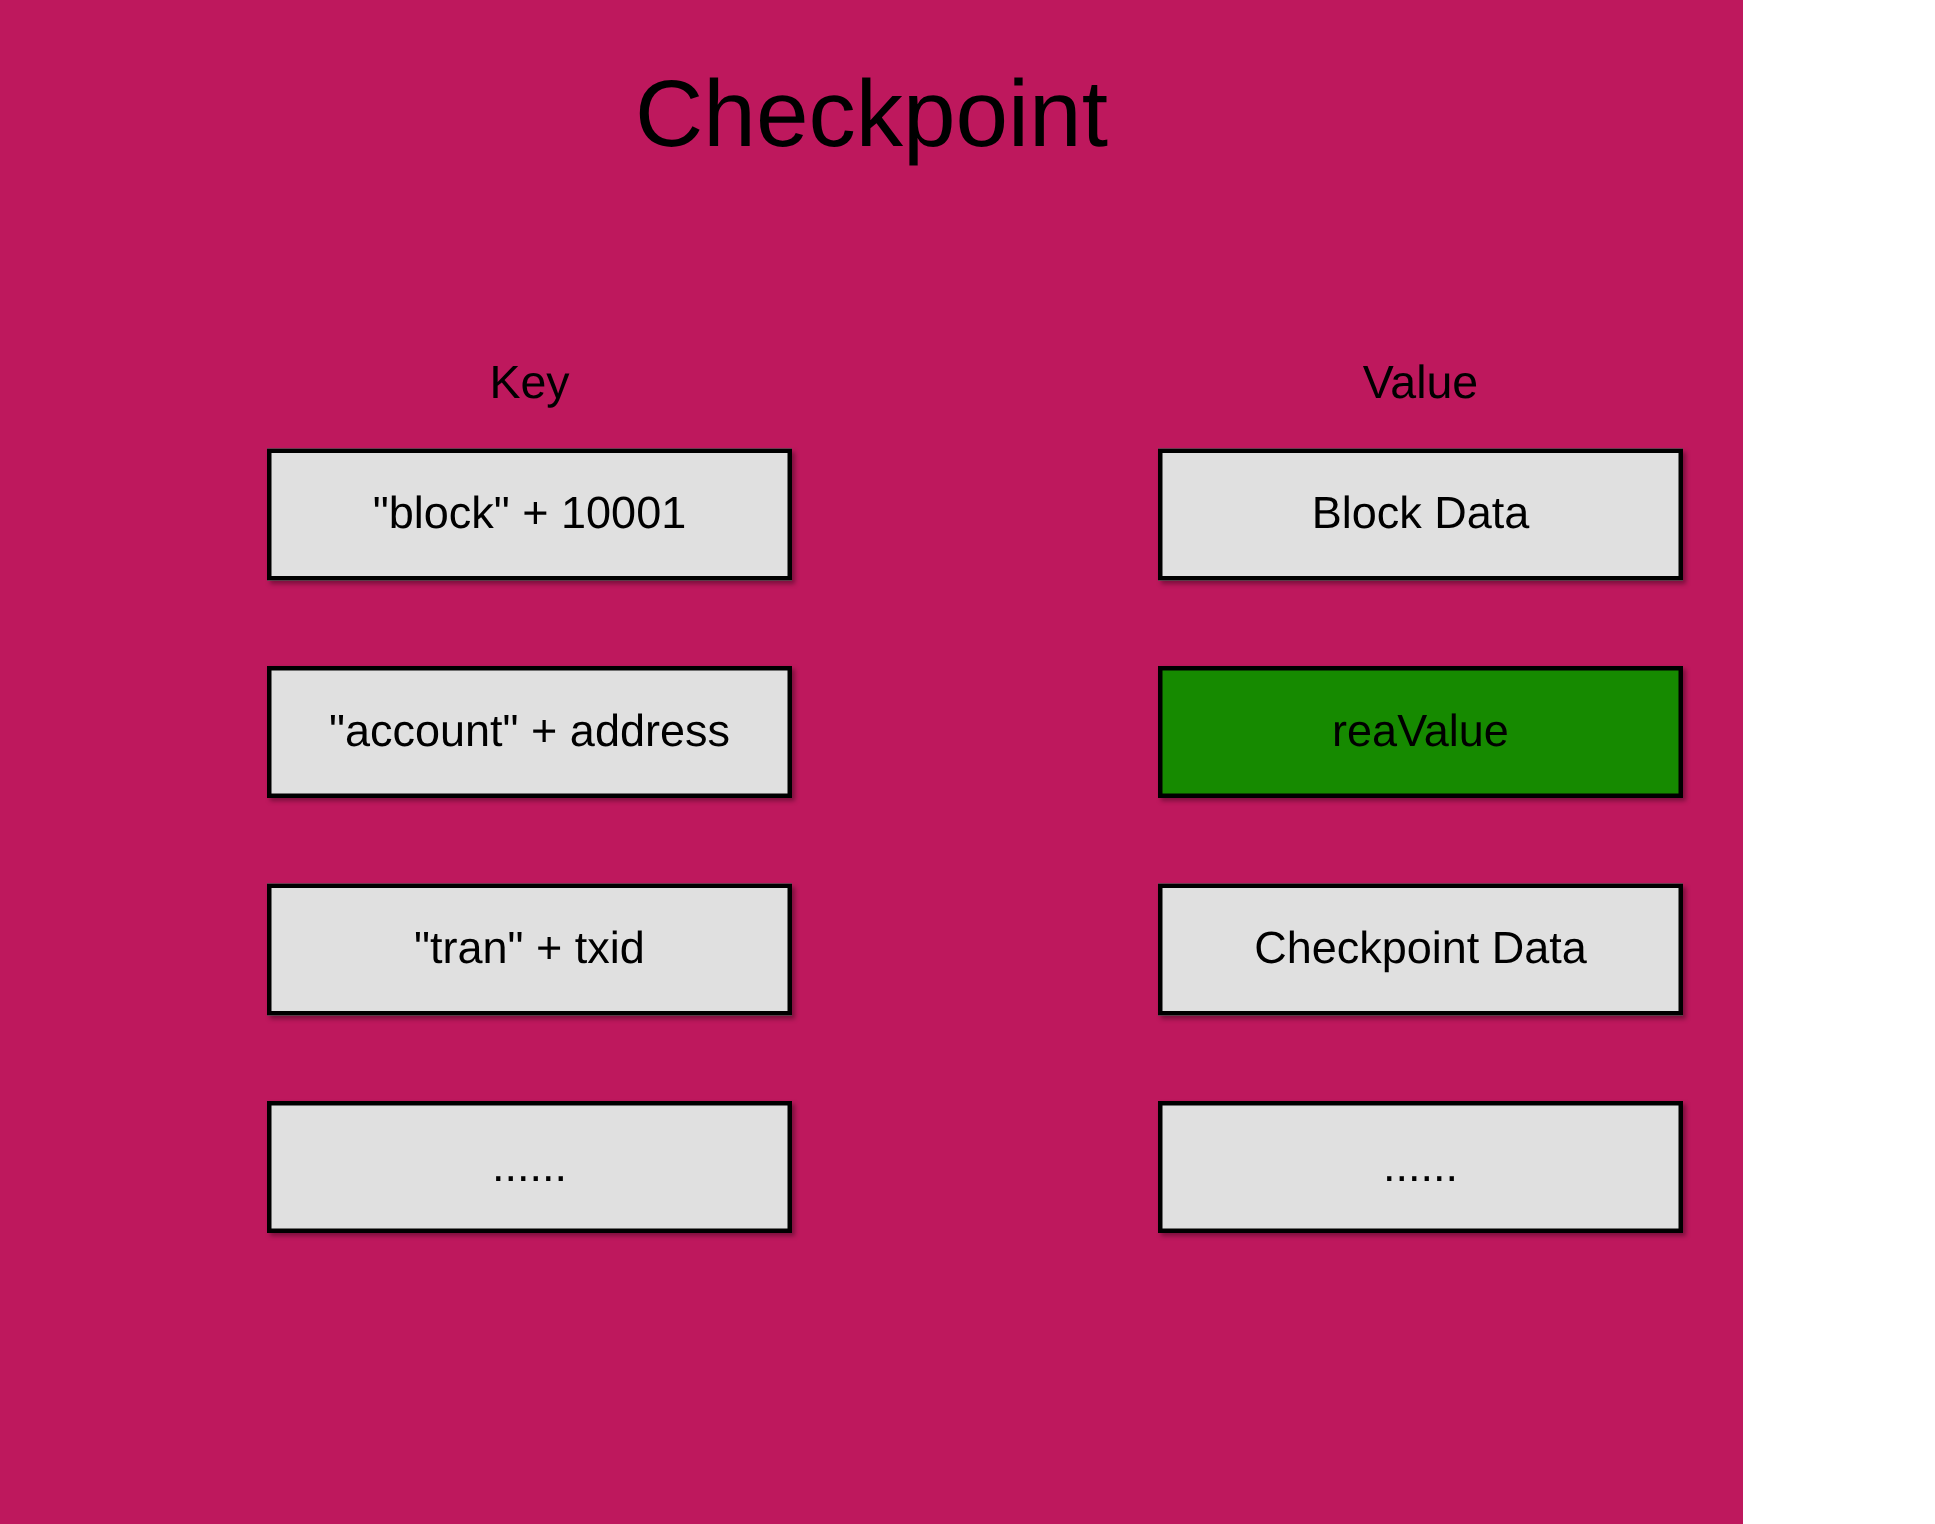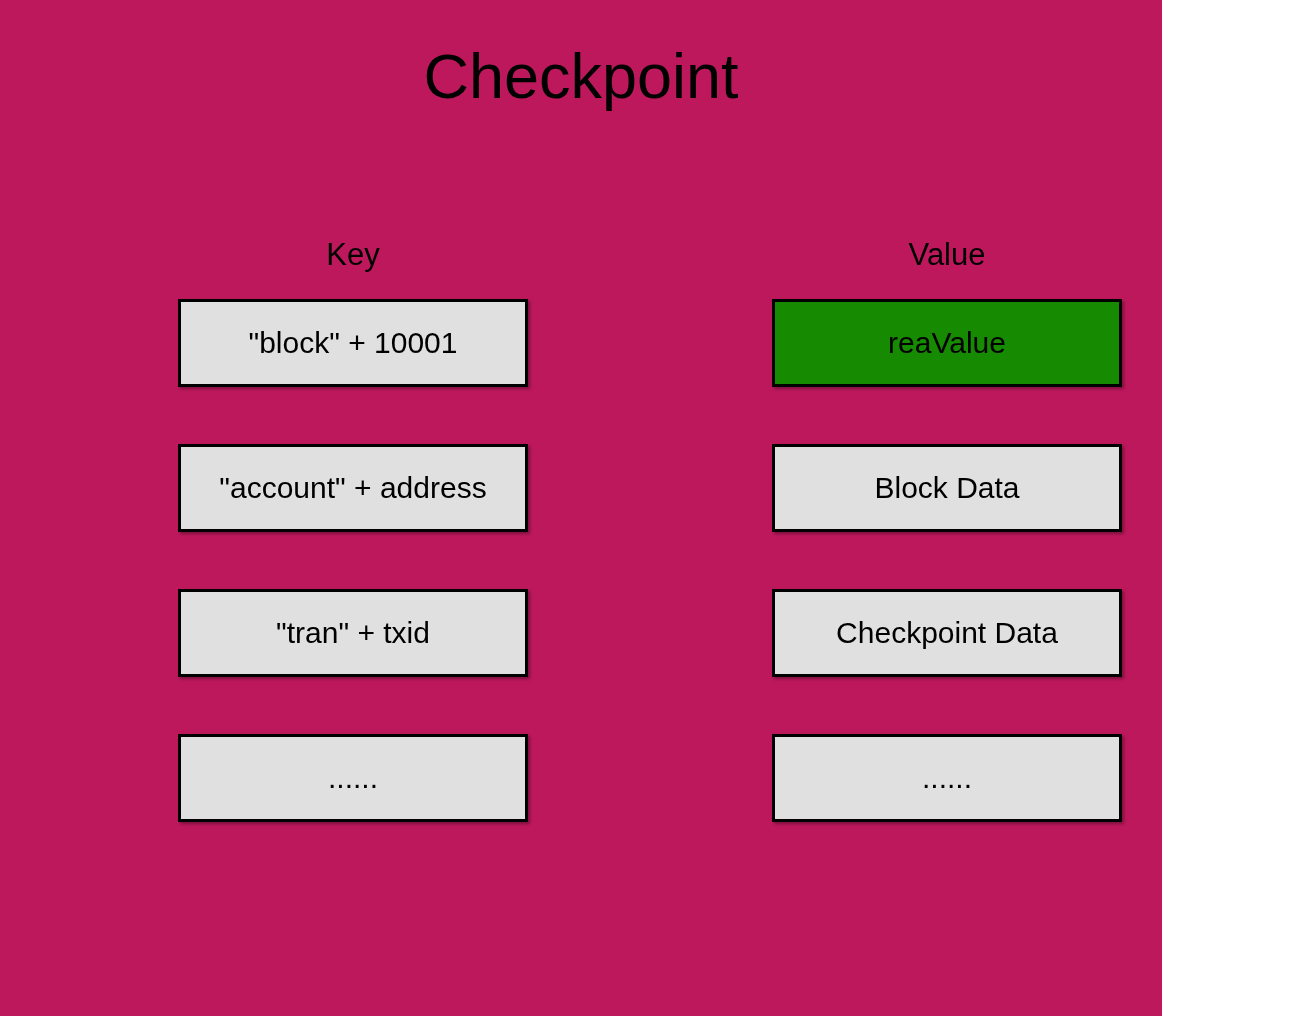--- a/index.html
+++ b/index.html
@@ -69,19 +69,19 @@
   <div class="column column-key">
     <div class="col-header">Key</div>
     <div class="cell">"block" + 10001</div>
     <div class="cell">"account" + address</div>
     <div class="cell">"tran" + txid</div>
     <div class="cell">......</div>
   </div>
 
   <div class="column column-value">
     <div class="col-header">Value</div>
+    <div class="cell">Block Data</div>
     <div class="cell highlight">reaValue</div>
-    <div class="cell">Block Data</div>
     <div class="cell">Checkpoint Data</div>
     <div class="cell">......</div>
   </div>
 
 </div>
 
 </body></html>

